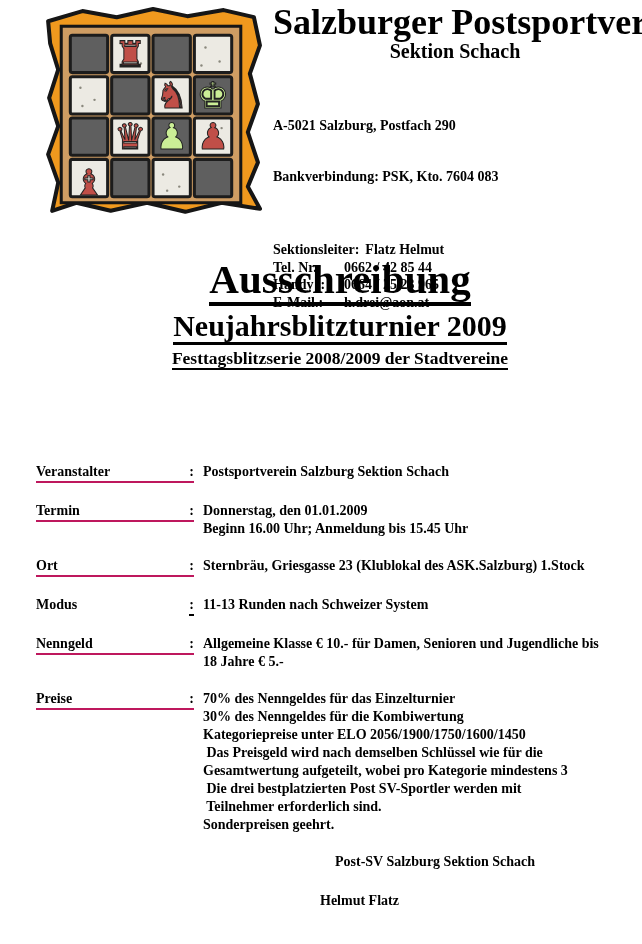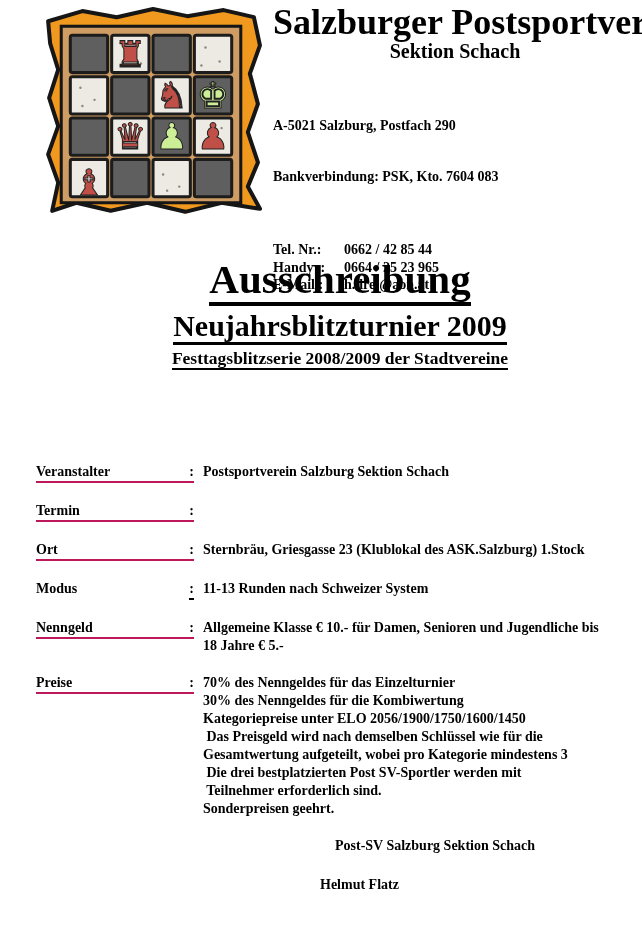--- a/index.html
+++ b/index.html
@@ -107,20 +107,24 @@
 
   <div class="org-header">
     <div class="org-name">Salzburger Postsportverein</div>
     <div class="org-sub">Sektion Schach</div>
     <div class="address">
       <div>A-5021 Salzburg, Postfach 290</div>
       <div>Bankverbindung: PSK, Kto. 7604 083</div>
     </div>
     <div class="contact">
       <div class="c-row">
+        <span class="c-label">Sektionsleiter:</span>
+        <span class="c-value">Flatz Helmut</span>
+      </div>
+      <div class="c-row">
         <span class="c-label">Tel. Nr.:</span>
         <span class="c-value">0662 / 42 85 44</span>
       </div>
       <div class="c-row">
         <span class="c-label">Handy .:</span>
         <span class="c-value">0664 / 25 23 965</span>
       </div>
       <div class="c-row">
         <span class="c-label">E-Mail.:</span>
         <span class="c-value">h.drei@aon.at</span>
@@ -144,20 +148,24 @@
       <div class="d-value">
         <div class="d-line">Postsportverein Salzburg Sektion Schach</div>
       </div>
     </div>
 
     <div class="d-row">
       <span class="d-label-cell u">
           <span class="d-label">Termin</span>
           <span class="d-colon">:</span>
         </span>
+      <div class="d-value">
+        <div class="d-line">Donnerstag, den 01.01.2009</div>
+        <div class="d-line">Beginn 16.00 Uhr; Anmeldung bis 15.45 Uhr</div>
+      </div>
     </div>
 
     <div class="d-row">
       <span class="d-label-cell u">
           <span class="d-label">Ort</span>
           <span class="d-colon">:</span>
         </span>
       <div class="d-value">
         <div class="d-line">Sternbräu, Griesgasse 23 (Klublokal des ASK.Salzburg) 1.Stock</div>
       </div>

